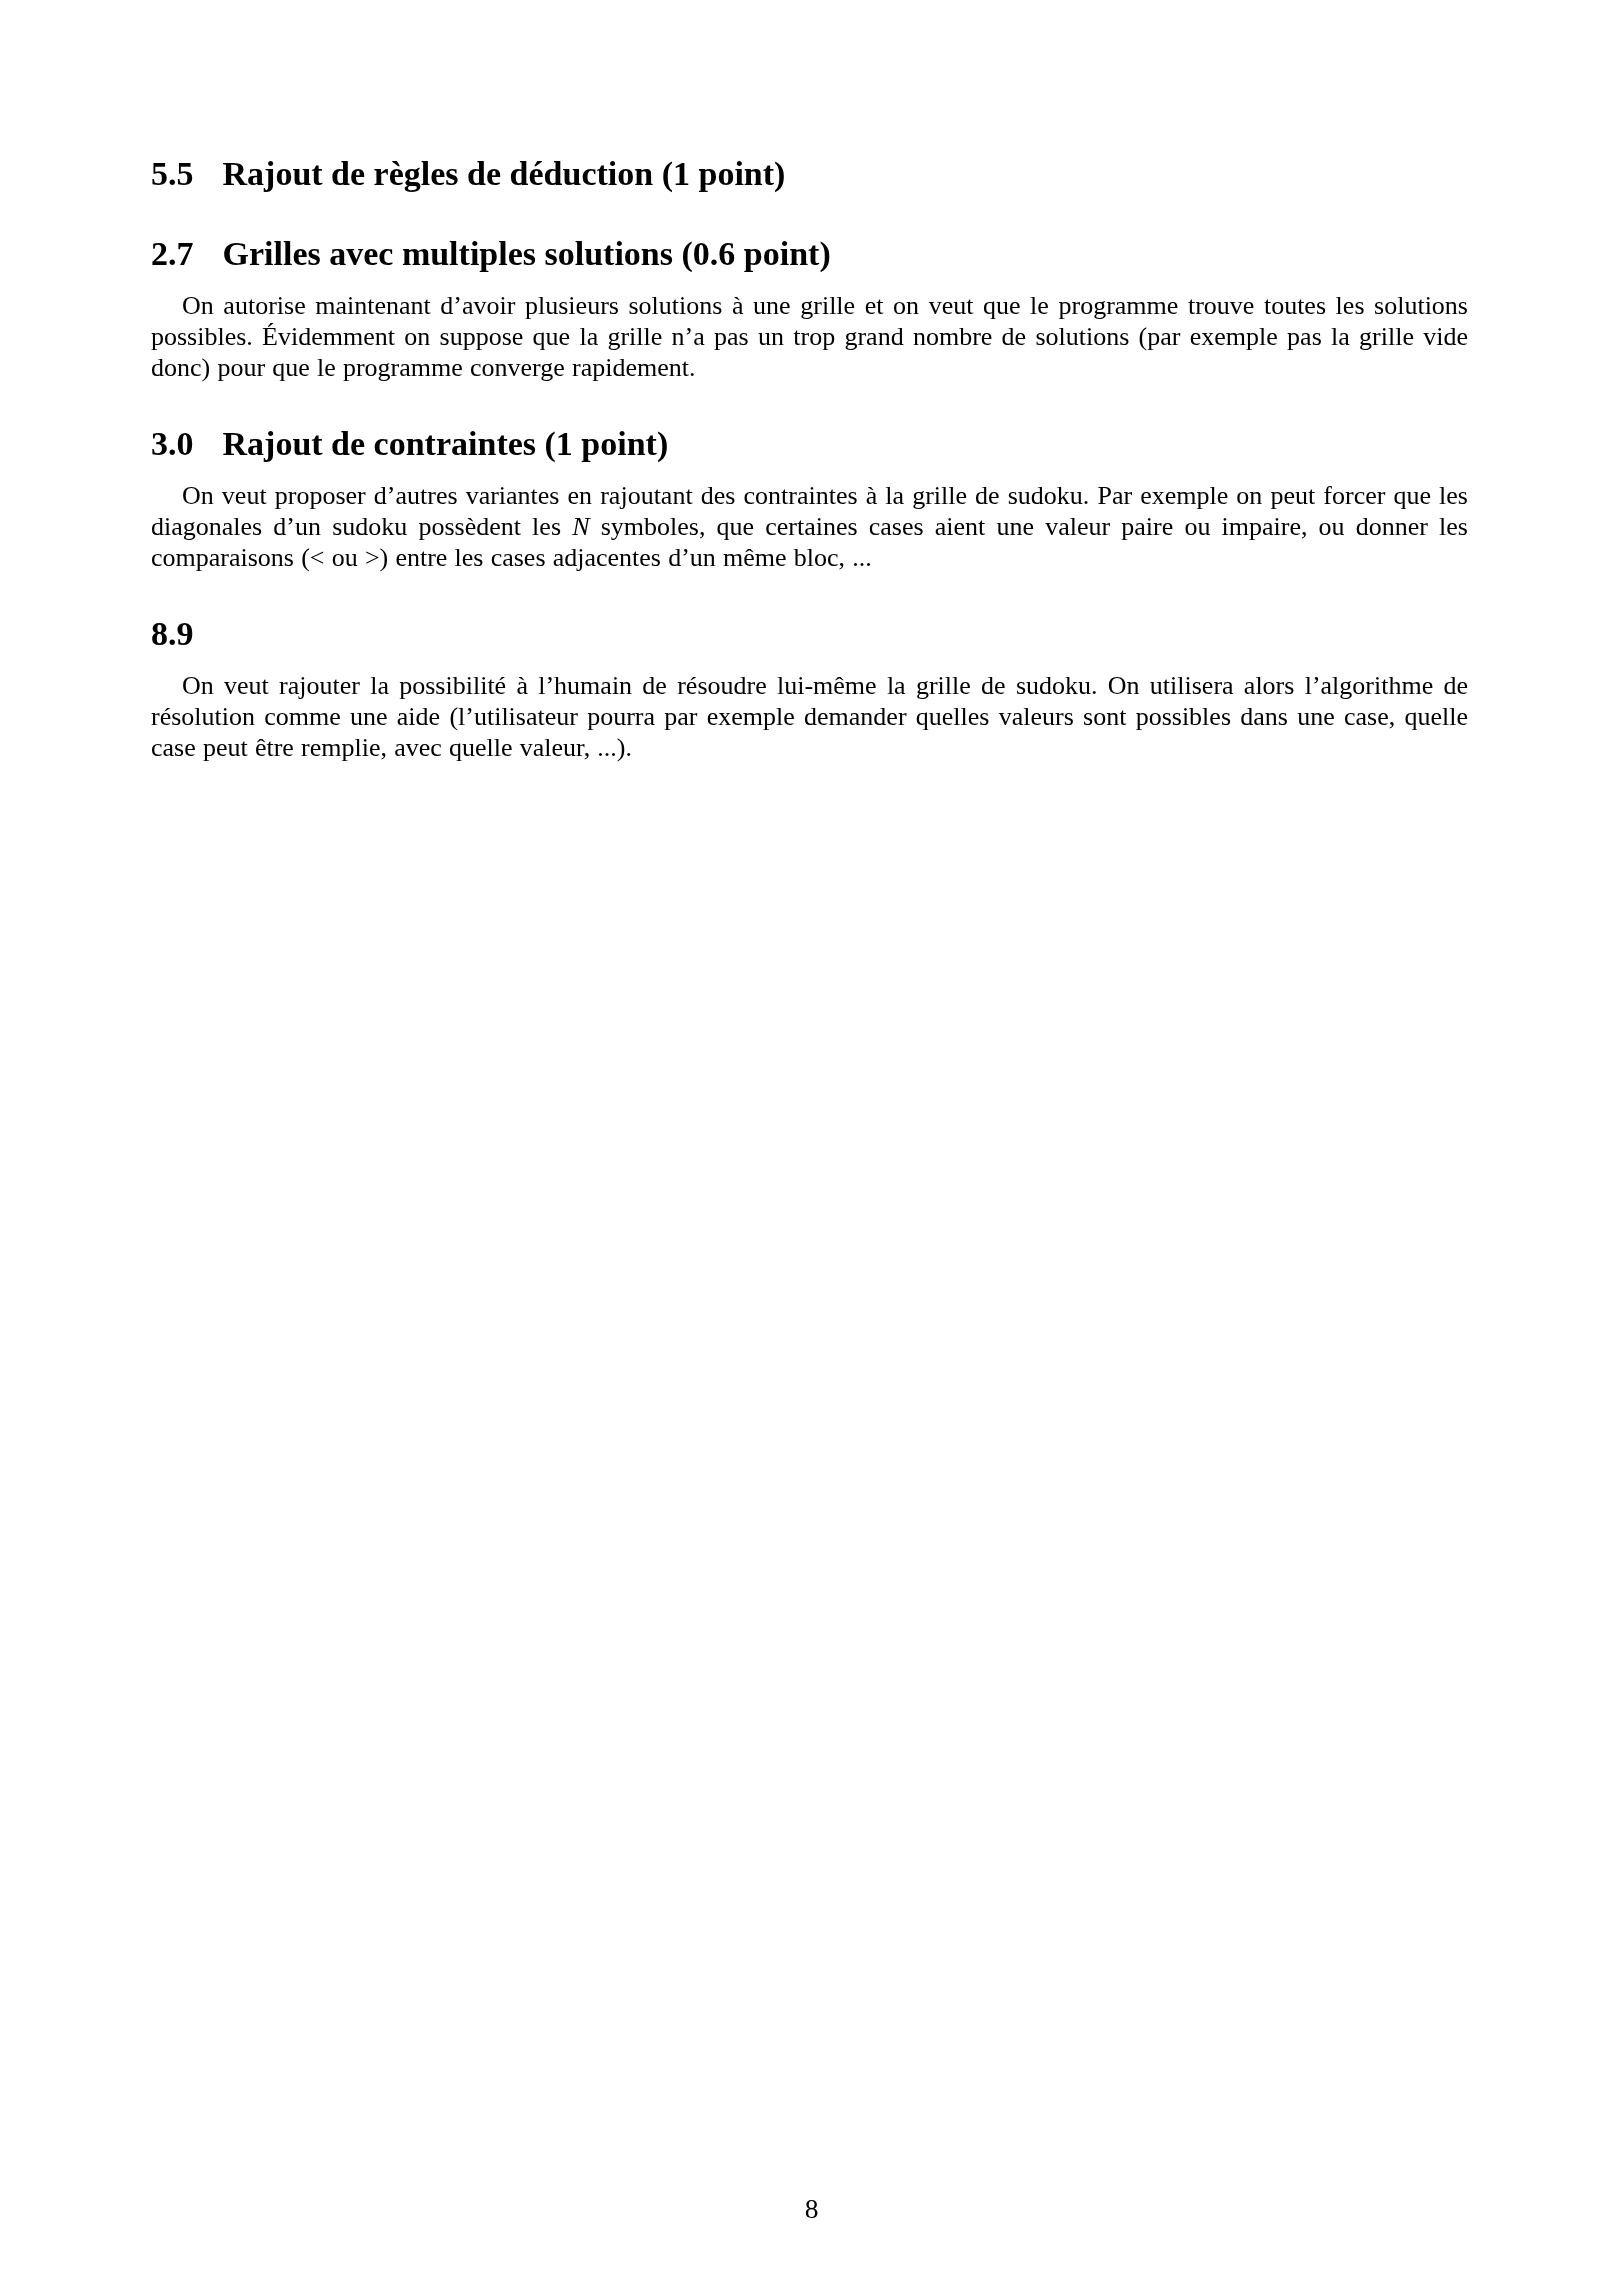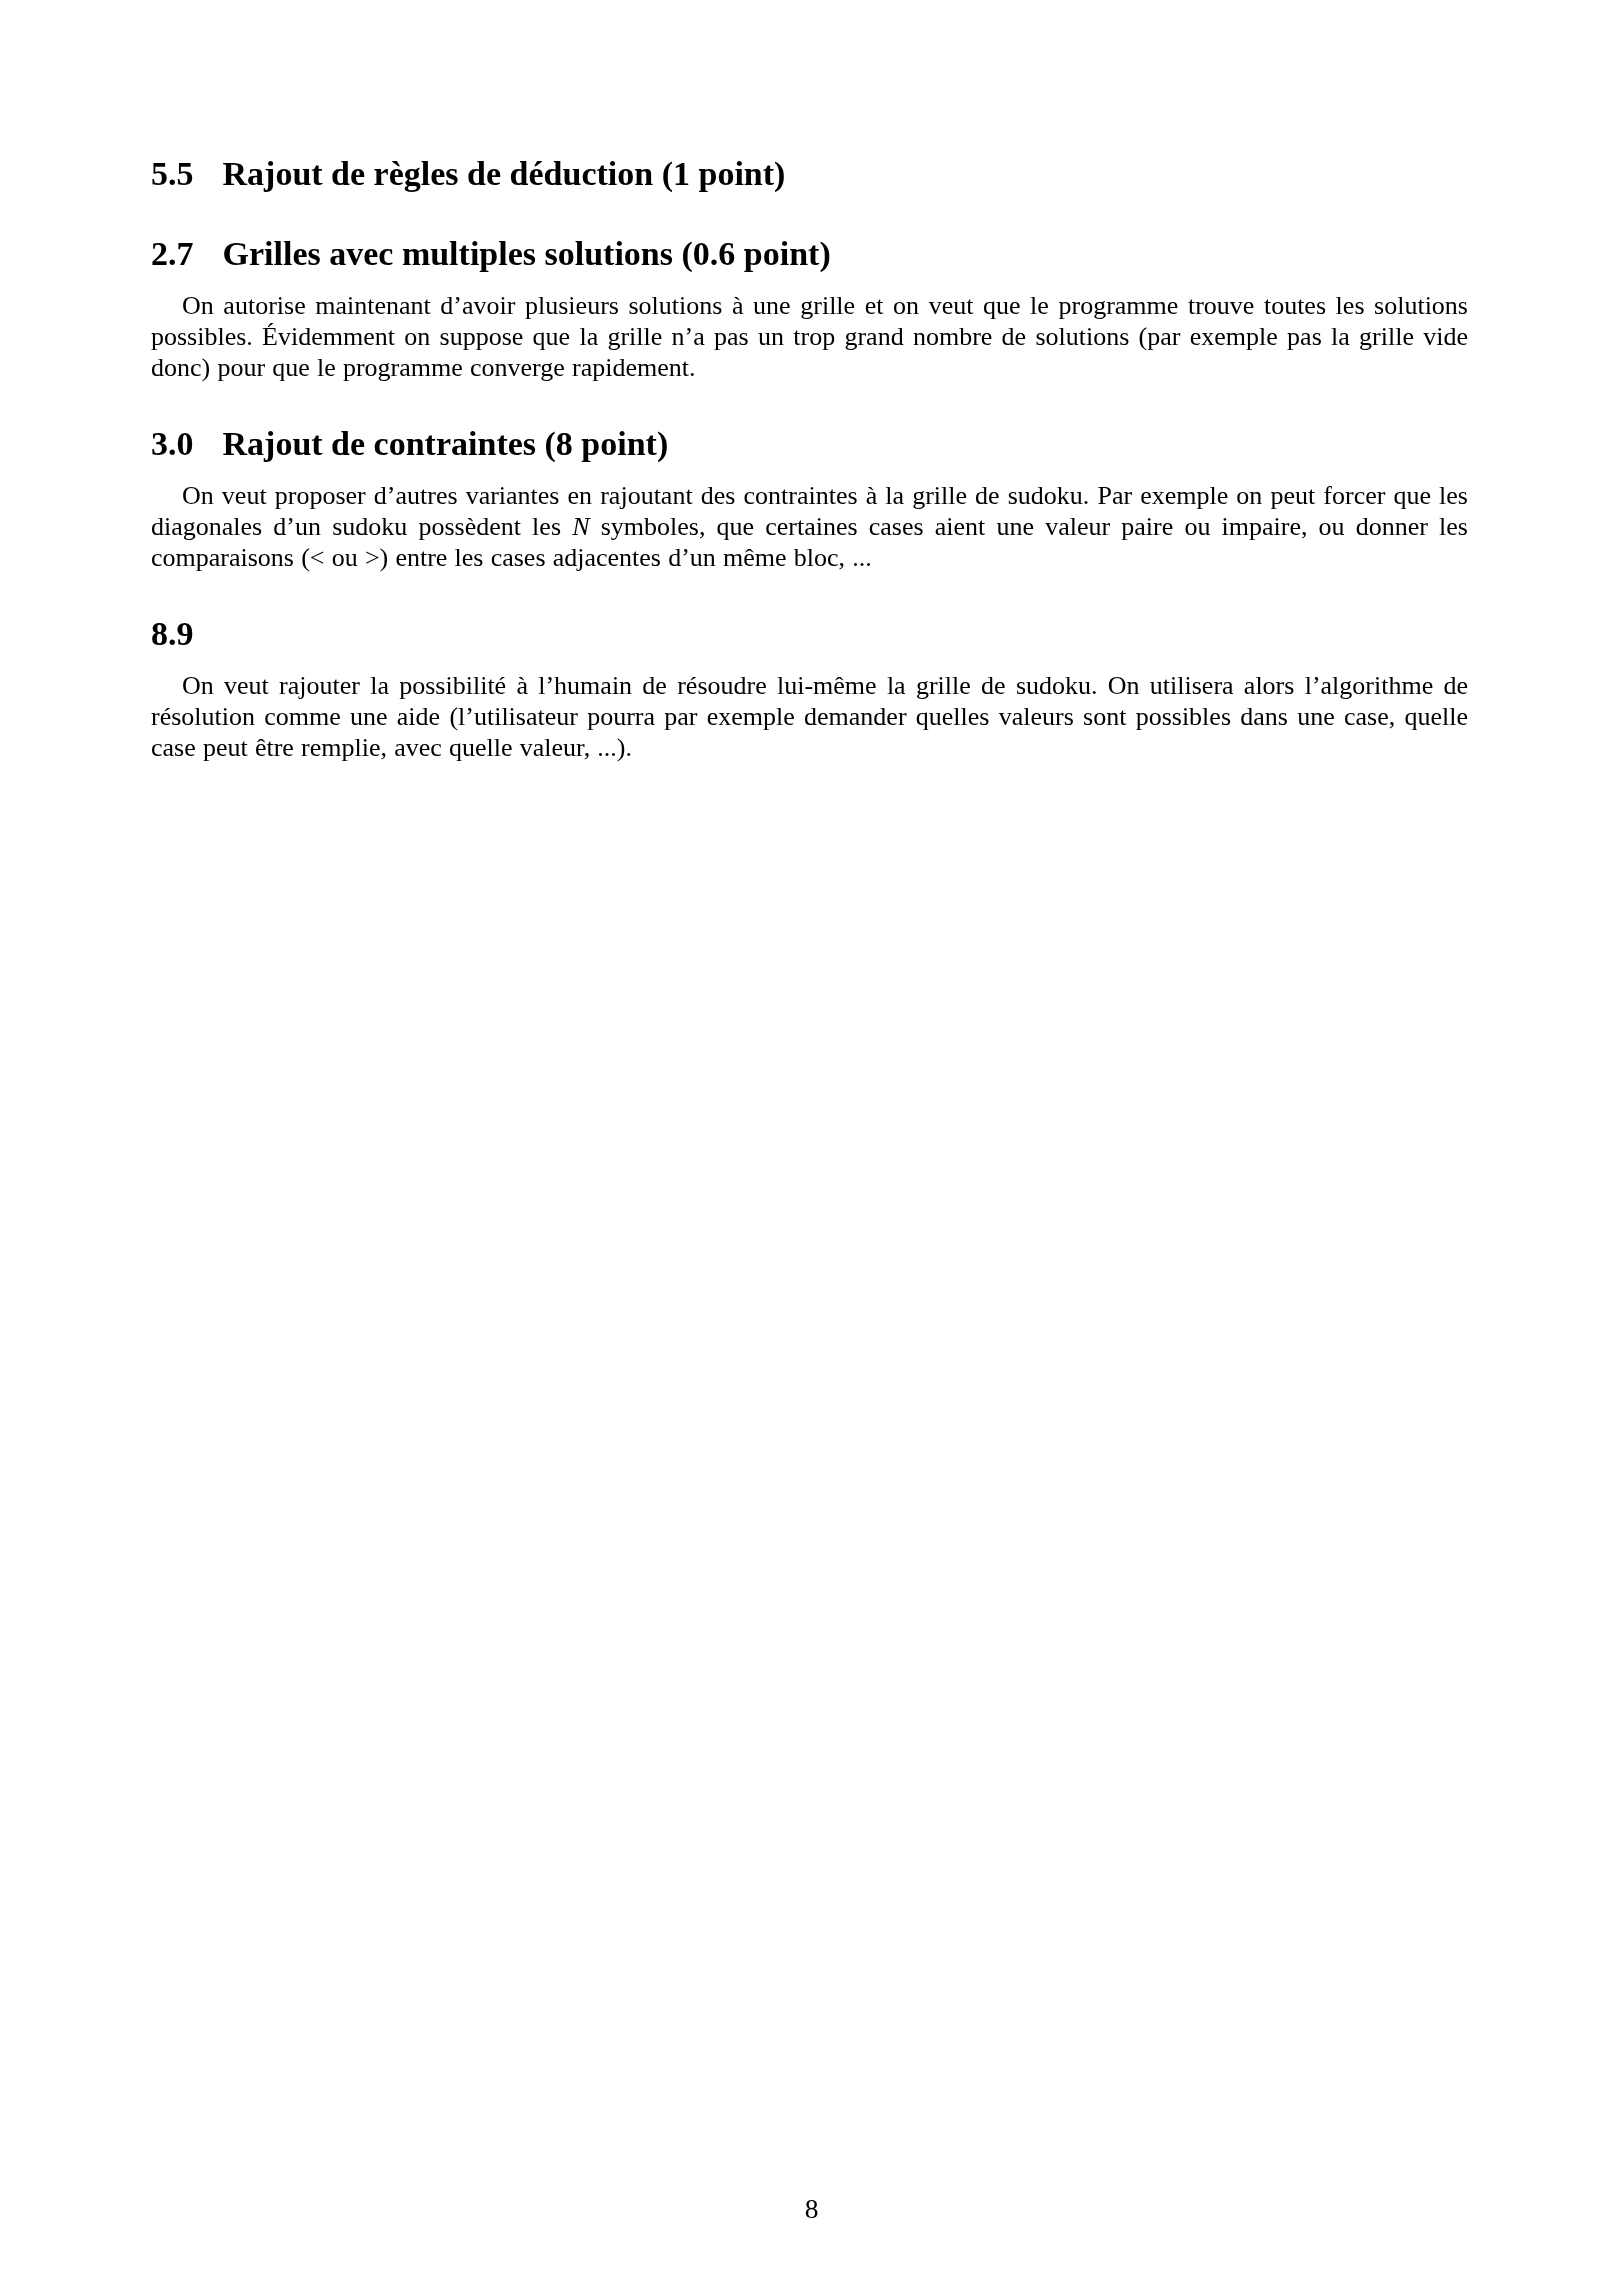--- a/index.html
+++ b/index.html
@@ -75,21 +75,21 @@
       <h2 class="section-heading">
         <span class="sec-num">2.7</span>
         <span class="sec-title">Grilles avec multiples solutions (0.6 point)</span>
       </h2>
       <p class="section-paragraph"><span>On autorise maintenant d’avoir plusieurs solutions à une grille et on veut que le programme trouve toutes les solutions possibles. Évidemment on suppose que la grille n’a pas un trop grand nombre de solutions (par exemple pas la grille vide donc) pour que le programme converge rapidement.</span></p>
     </section>
 
     <section>
       <h2 class="section-heading">
         <span class="sec-num">3.0</span>
-        <span class="sec-title">Rajout de contraintes (8 point)</span>
+        <span class="sec-title">Rajout de contraintes (1 point)</span>
       </h2>
       <p class="section-paragraph"><span>On veut proposer d’autres variantes en rajoutant des contraintes à la grille de sudoku. Par exemple on peut forcer que les diagonales d’un sudoku possèdent les </span><span class="it">N</span><span> symboles, que certaines cases aient une valeur paire ou impaire, ou donner les comparaisons (&lt; ou &gt;) entre les cases adjacentes d’un même bloc, ...</span></p>
     </section>
 
     <section>
       <h2 class="section-heading">
         <span class="sec-num">8.9</span>
       </h2>
       <p class="section-paragraph"><span>On veut rajouter la possibilité à l’humain de résoudre lui-même la grille de sudoku. On utilisera alors l’algorithme de résolution comme une aide (l’utilisateur pourra par exemple demander quelles valeurs sont possibles dans une case, quelle case peut être remplie, avec quelle valeur, ...).</span></p>
     </section>

